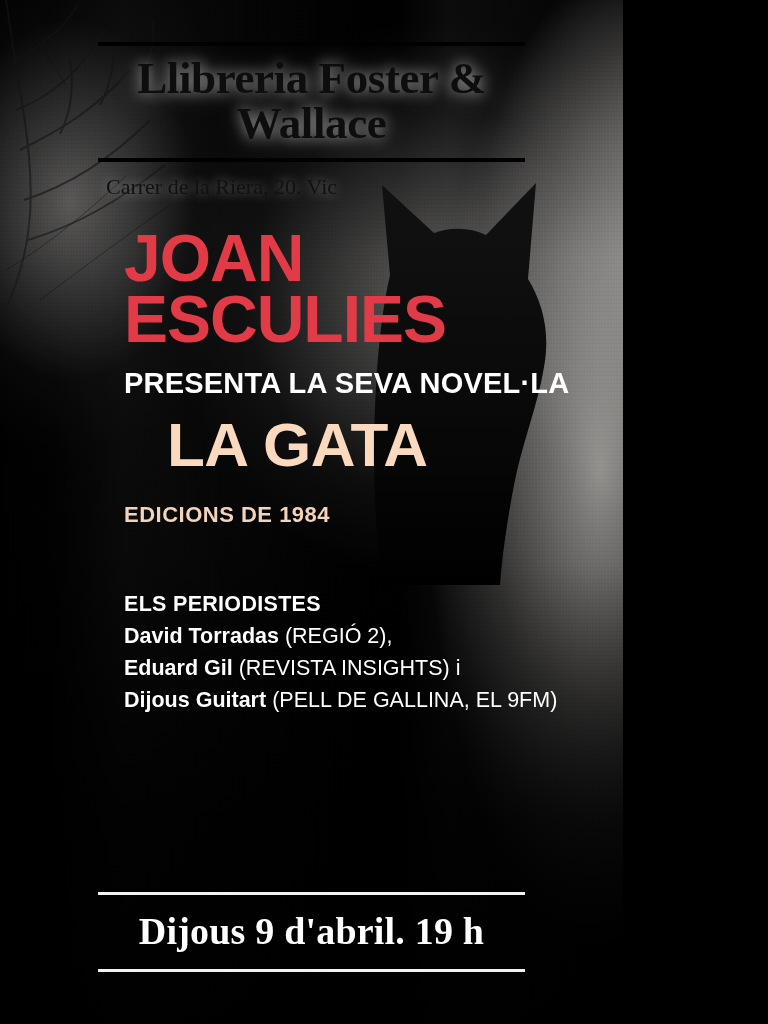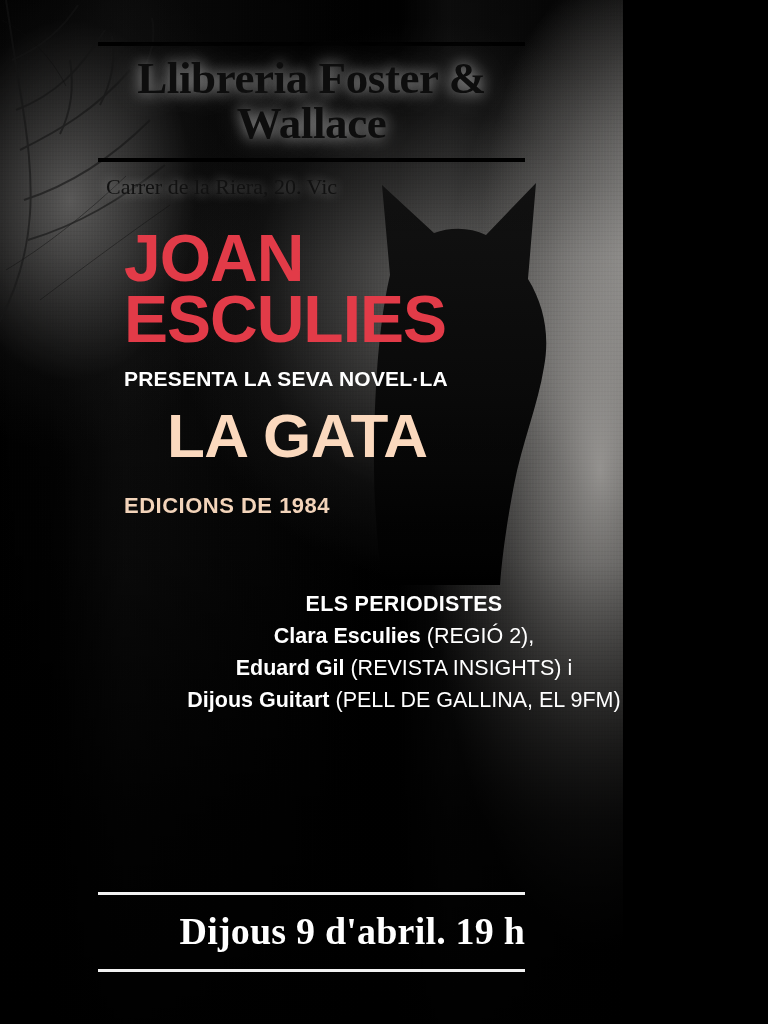--- a/index.html
+++ b/index.html
@@ -114,21 +114,21 @@
     font-weight: bold;
     font-size: 66px;
     line-height: 0.93;
     letter-spacing: -1px;
     color: #E23B48;
     text-transform: uppercase;
   }
   .presenta {
     margin-top: 16px;
     font-weight: bold;
-    font-size: 21px;
+    font-size: 29px;
     letter-spacing: 0.2px;
     color: #ffffff;
     text-transform: uppercase;
   }
   .book-title {
     margin-top: 14px;
     font-weight: bold;
     font-size: 62px;
     line-height: 1.0;
     letter-spacing: -0.5px;
@@ -152,34 +152,34 @@
     width: 560px;
     font-size: 21.5px;
     line-height: 1.49;
     color: #ffffff;
   }
   .details .head {
     font-weight: bold;
     letter-spacing: 0.3px;
   }
   .details b { font-weight: bold; }
-  .details p { margin: 0; text-align: center; }
+  .details p { margin: 0; }
 
   .footer {
     position: absolute;
     left: 98px;
     right: 98px;
     bottom: 52px;
   }
   .footer .rule { background: #f2f2f2; height: 3px; }
   .date {
     font-family: "Liberation Serif", serif;
     font-weight: bold;
     font-size: 38px;
-    text-align: right;
+    text-align: center;
     color: #ffffff;
     padding: 14px 0 16px;
     letter-spacing: 0.2px;
   }
 </style>
 </head>
 <body>
 
 <div class="poster">
 
@@ -240,21 +240,21 @@
     <div class="author-block">
       <div class="author-line">JOAN</div>
       <div class="author-line">ESCULIES</div>
       <div class="presenta">PRESENTA LA SEVA NOVEL·LA</div>
       <div class="book-title">LA GATA</div>
       <div class="publisher">EDICIONS DE 1984</div>
     </div>
 
     <div class="details">
       <p class="head">ELS PERIODISTES</p>
-      <p><b>Clara Esculies</b><span> (REGIÓ 2),</span></p>
+      <p><b>David Torradas</b><span> (REGIÓ 2),</span></p>
       <p><b>Eduard Gil</b><span> (REVISTA INSIGHTS) i</span></p>
       <p><b>Dijous Guitart</b><span> (PELL DE GALLINA, EL 9FM)</span></p>
     </div>
 
     <div class="footer">
       <div class="rule"></div>
       <div class="date">Dijous 9 d'abril. 19 h</div>
       <div class="rule"></div>
     </div>
 

